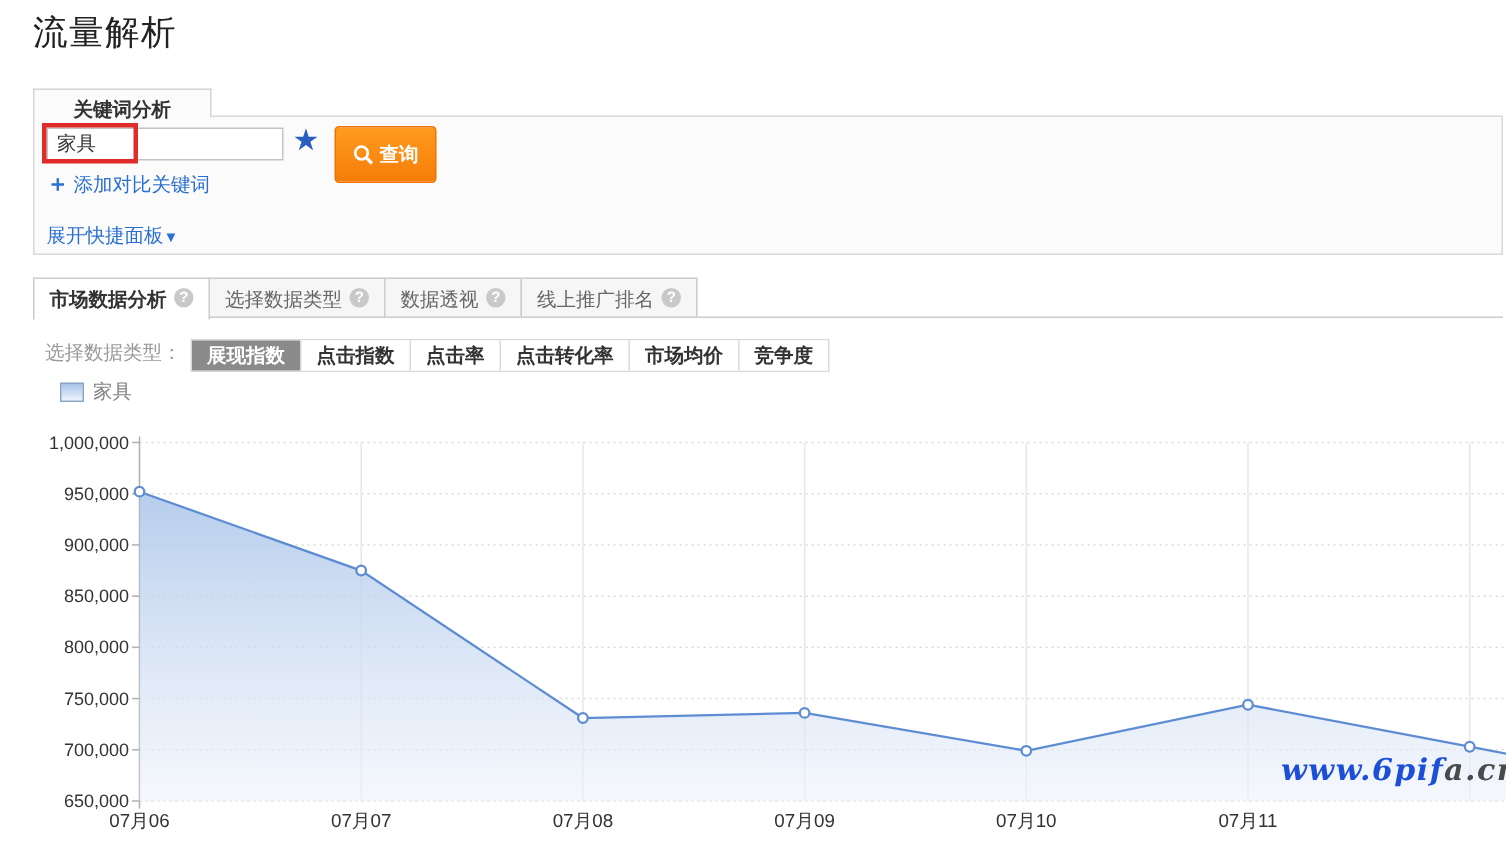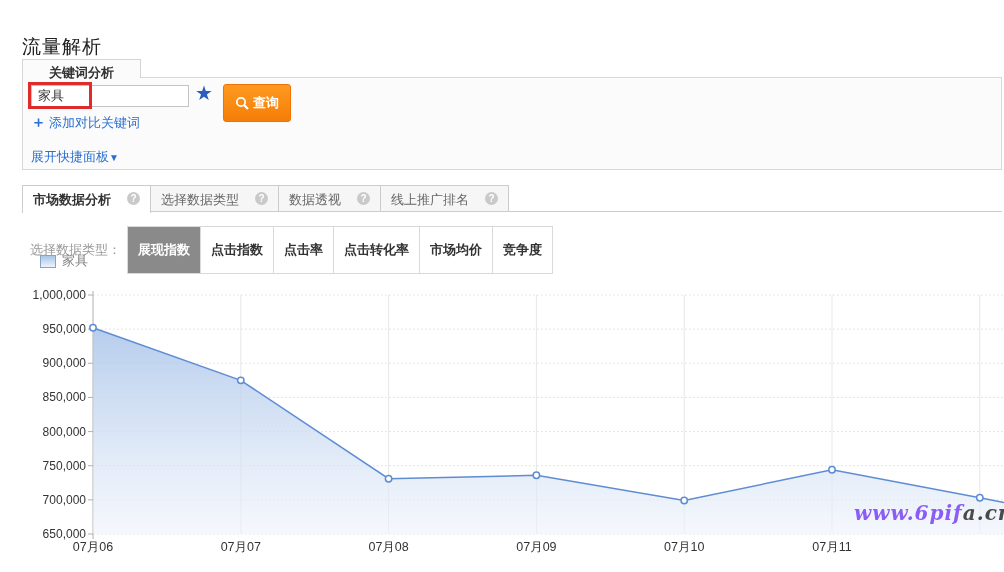--- a/index.html
+++ b/index.html
@@ -1,20 +1,20 @@
 <!DOCTYPE html>
 <html><head>
 <meta charset="utf-8">
 <style>
   * { margin:0; padding:0; box-sizing:border-box; }
   html,body { width:1004px; height:572px; background:#fff; overflow:hidden;
               font-family:"Liberation Sans", sans-serif; position:relative; }
 
-  .page-title { position:absolute; left:22px; top:6px; font-size:19px; color:#222;
-                font-weight:400; letter-spacing:1px;margin-top:28px; }
+  .page-title { position:absolute; left:22px; top:6px; font-size:23px; color:#222;
+                font-weight:400; letter-spacing:1px; }
 
   
   .kw-tab { position:absolute; left:22px; top:59px; z-index:3; background:#fbfbfb;
             border:1px solid #d5d5d5; border-bottom:none; padding:4px 26px 2px;
             font-size:13px; font-weight:bold; color:#333; height:19px; }
   .kw-panel { position:absolute; left:22px; top:77px; width:980px; height:93px;
               background:#fbfbfb; border:1px solid #d9d9d9; }
   .kw-input { position:absolute; left:8px; top:7px; width:158px; height:22px;
               border:1px solid #c3c3c3; background:#fff; font-size:13px; color:#333;
               padding:0 6px; outline:none; font-family:"Liberation Sans",sans-serif; }
@@ -29,53 +29,53 @@
   .add-link { position:absolute; left:8px; top:35px; }
   .plus { font-weight:bold; font-size:15px; margin-right:3px; }
   .expand-link { position:absolute; left:8px; top:70px; }
   .caret { font-size:10px; }
 
   
   .tabstrip { position:absolute; left:22px; top:185px; width:980px; height:27px;
               border-bottom:1px solid #ccc; display:flex; z-index:2; }
   .atab { height:27px; padding:5px 10px 0; font-size:13px; color:#666; background:#f6f6f6;
           border:1px solid #ccc; margin-left:-1px; display:flex; align-items:flex-start;
-          gap:16px; cursor:pointer; white-space:nowrap; }
+          gap:5px; cursor:pointer; white-space:nowrap; }
   .atab:first-child { margin-left:0; }
   .atab.active { background:#fff; font-weight:bold; color:#333; height:28px;
                  border-bottom:none; z-index:3; }
   .help { width:13px; height:13px; border-radius:50%; background:#c9c9c9; color:#fff;
           font-size:10px; font-weight:bold; line-height:13px; text-align:center;
           display:inline-block; margin-top:1px; cursor:pointer; }
 
   
-  .dtype-row { position:absolute; left:30px; top:226px; display:flex; align-items:center; }
+  .dtype-row { position:absolute; left:30px; top:226px; display:flex; }
   .dtype-label { font-size:13px; color:#999; margin-right:6px; }
   .dtype-group { display:inline-flex; border:1px solid #d9d9d9; }
-  .dt-opt { padding:14px 10px; font-size:13px; font-weight:bold; color:#333;
+  .dt-opt { padding:1px 10px; font-size:13px; font-weight:bold; color:#333;
             border-left:1px solid #d9d9d9; cursor:pointer; background:#fff; white-space:nowrap; }
   .dt-opt:first-child { border-left:none; }
   .dt-opt.selected { background:#8a8a8a; color:#fff; }
 
   
   .legend { position:absolute; left:40px; top:252px; display:flex; align-items:center; }
   .legend-swatch { width:16px; height:13px; border:1px solid #8aa3c4;
                    background:linear-gradient(#a9c4e9,#eef3fb); }
   .legend-label { font-size:13px; color:#808080; margin-left:6px; }
 
   
   #chart-svg { position:absolute; left:0; top:285px; }
 
   
   .watermark { position:absolute; right:0; top:498px; width:150px; text-align:left;
                z-index:5; pointer-events:none;
                font-family:"DejaVu Serif", serif; font-style:italic; font-weight:bold; }
   .wm1 { color:#f2660f; font-size:22px; letter-spacing:4px; white-space:nowrap; }
   .wm2 { font-size:20px; letter-spacing:1px; margin-top:3px; white-space:nowrap; }
-  .wm2 .o { color:#8b5cf6; }
+  .wm2 .o { color:#1d4ed8; }
   .wm2 .d { color:#4a4a4a; }
 </style>
 </head>
 <body>
 
 <div class="page-title">流量解析</div>
 
 <div class="kw-tab">关键词分析</div>
 <div class="kw-panel">
   <input class="kw-input" type="text" value="家具" style="">

